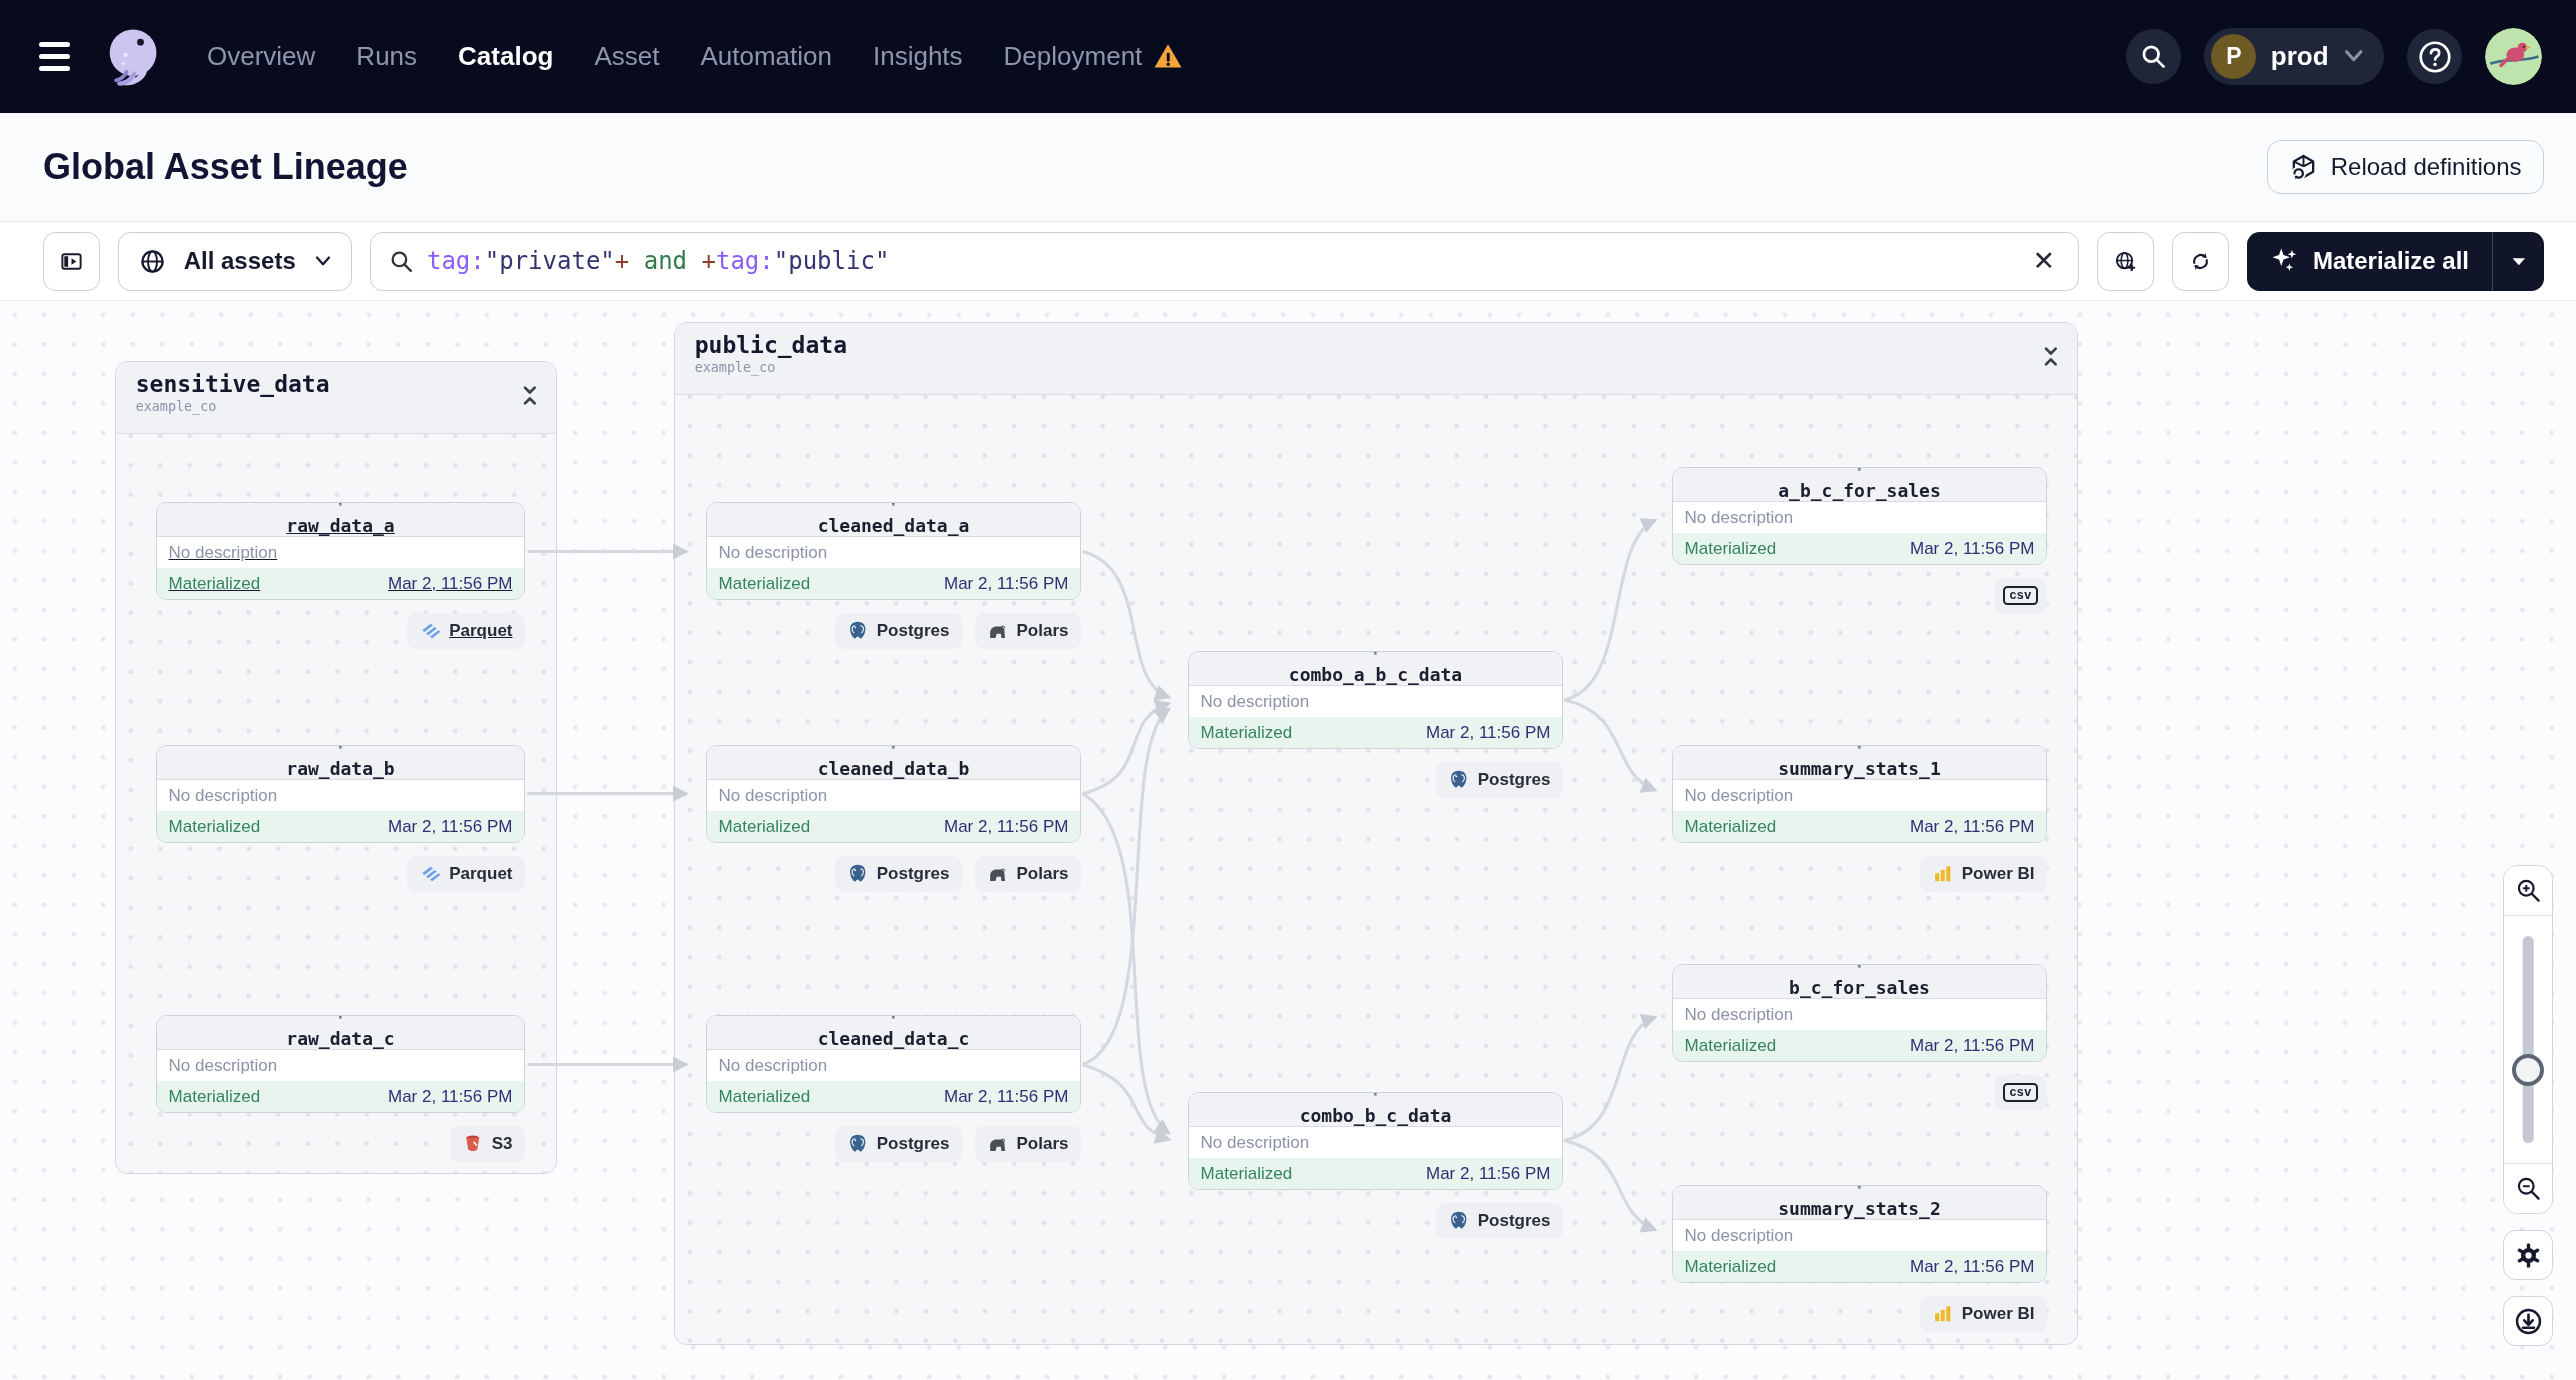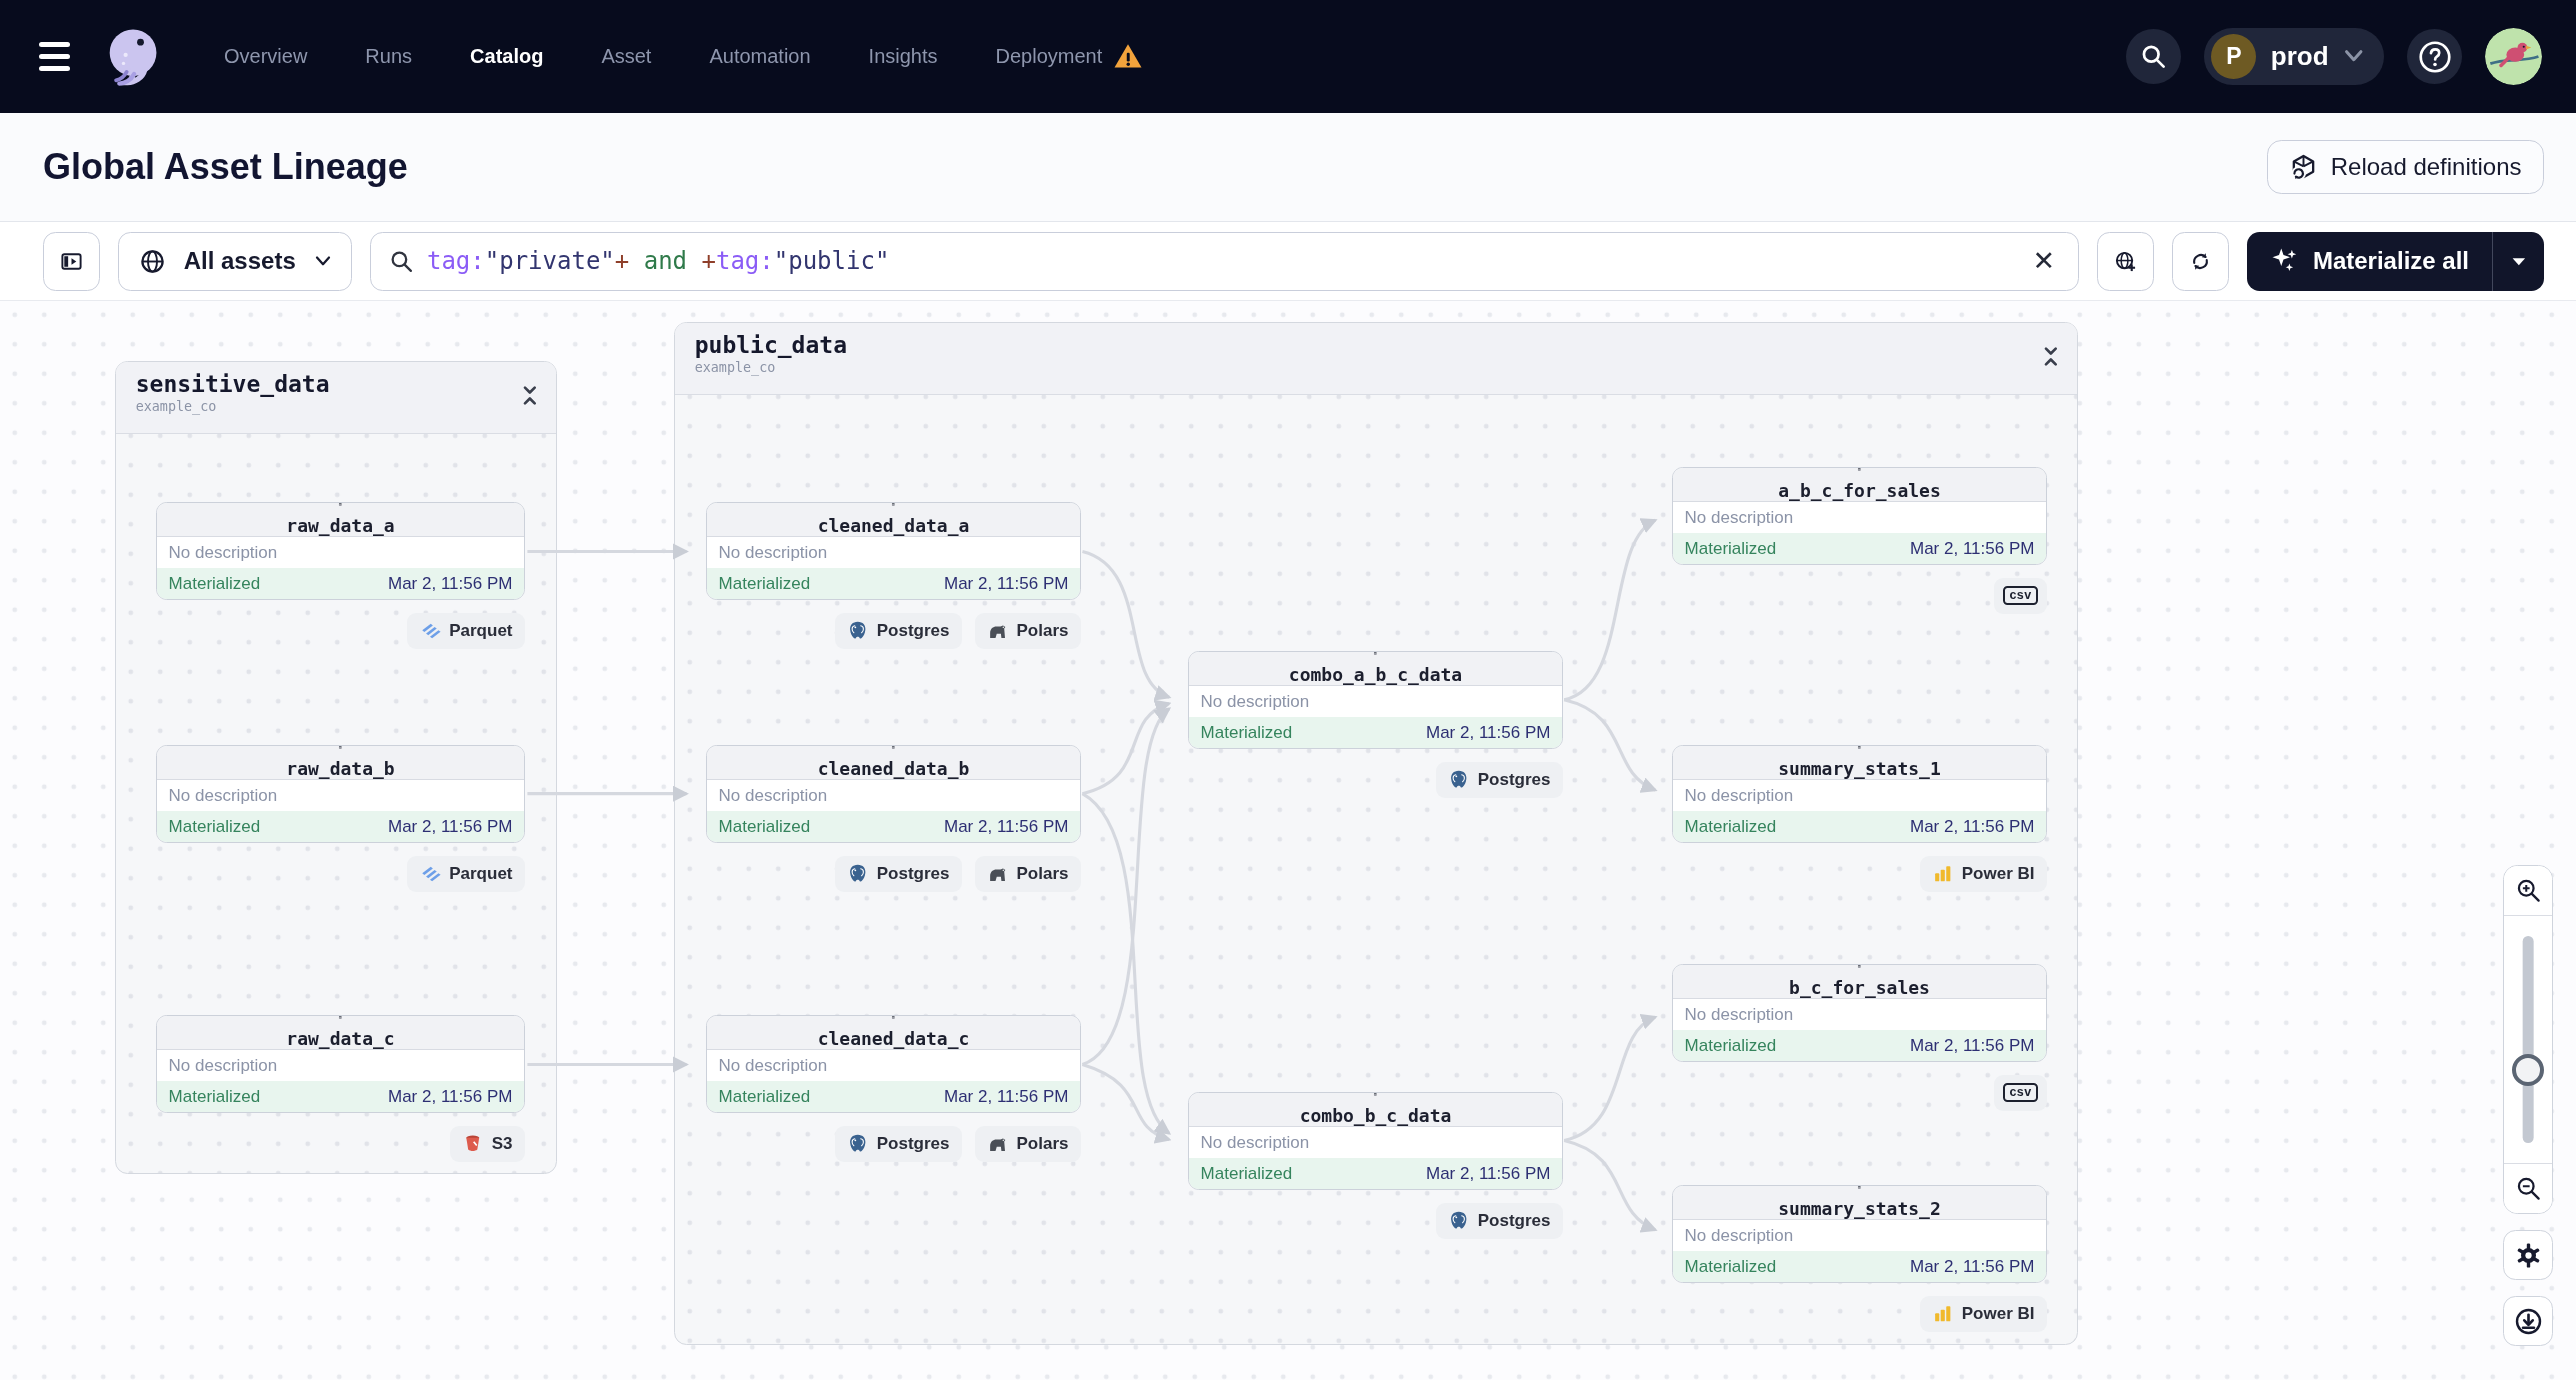--- a/index.html
+++ b/index.html
@@ -7,21 +7,21 @@
   #app { position:relative; width:2576px; height:1380px; overflow:hidden;
          font-family:"Liberation Sans", sans-serif; color:#171a2e; }
 
   
   .topnav { position:absolute; left:0; top:0; width:2576px; height:113px;
             background:#070b1d; display:flex; align-items:center; padding:0 34px; z-index:20; }
   .hamburger { width:41px; height:36px; display:flex; flex-direction:column; justify-content:space-between; padding:3.6px 5.4px; cursor:pointer; }
   .hamburger span { display:block; height:5.4px; border-radius:2.7px; background:#fff; }
   .logo { width:68px; height:68px; margin-left:23px; }
   .navitems { display:flex; align-items:center; gap:41px; margin-left:41px; }
-  .navitem { font-size:20px; color:#8e96ad; cursor:pointer; display:flex; align-items:center; gap:10.7px;margin-left:17px; }
+  .navitem { font-size:26px; color:#8e96ad; cursor:pointer; display:flex; align-items:center; gap:10.7px; }
   .navitem.active { color:#ffffff; font-weight:700; }
   .nav-right { margin-left:auto; display:flex; align-items:center; gap:23px; }
   .circlebtn { width:55px; height:55px; border-radius:50%; background:#20263a; display:flex; align-items:center; justify-content:center; cursor:pointer; }
   .envpill { height:57px; border-radius:30px; background:#20263a; display:flex; align-items:center; gap:14.3px; padding:0 19.7px 0 7.2px; cursor:pointer; }
   .envavatar { width:45px; height:45px; border-radius:50%; background:#6e5a23; color:#fff; font-size:23px; font-weight:700; display:flex; align-items:center; justify-content:center; }
   .envname { color:#fff; font-size:26px; font-weight:600; }
   .useravatar { width:57px; height:57px; border-radius:50%; overflow:hidden; cursor:pointer; }
 
   
   .titlebar { position:absolute; left:0; top:113px; width:2576px; height:109px; background:#fafbfd;
@@ -323,21 +323,21 @@
       <path d="M1211,1191 C1302,1162 1248,836 1308,793" marker-end="url(#arr)"></path>
       <path d="M1211,888 C1302,938 1242,1222 1308,1268" marker-end="url(#arr)"></path>
       <path d="M1211,1191 C1288,1214 1256,1260 1308,1275" marker-end="url(#arr)"></path>
       <path d="M1750,783 C1824,768 1796,606 1852,582" marker-end="url(#arr)"></path>
       <path d="M1750,783 C1824,800 1800,864 1852,884" marker-end="url(#arr)"></path>
       <path d="M1750,1276 C1824,1260 1800,1156 1852,1138" marker-end="url(#arr)"></path>
       <path d="M1750,1276 C1824,1293 1800,1356 1852,1376" marker-end="url(#arr)"></path>
     </g>
   </svg>
 
-  <div class="node" style="left:156px; top:502px; width:369px;">
+  <div class="node" style="left:156px; top:502px; width:369px;text-decoration:underline;">
     <div class="card">
       <div class="nhead">
           <svg width="20.6" height="20.6" viewBox="0 0 23 23">
             <use href="#sym-table"></use>
           </svg>
           <span class="nname">raw_data_a</span>
         </div>
       <div class="ndesc">No description</div>
       <div class="nstat">
           <span class="mat">Materialized</span>

